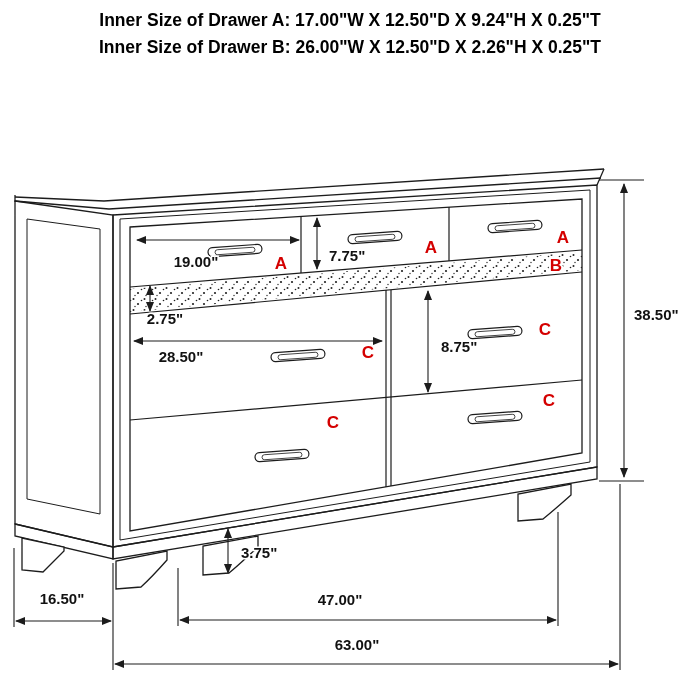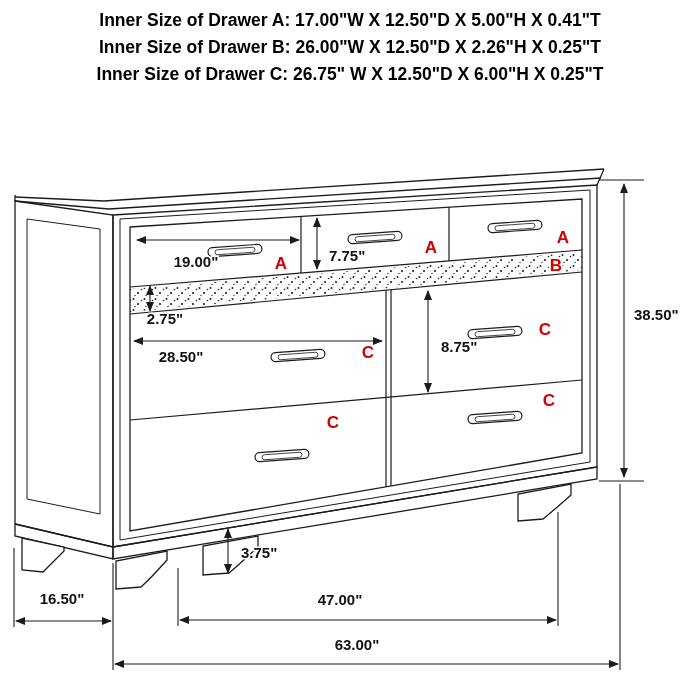--- a/index.html
+++ b/index.html
@@ -13,23 +13,22 @@
   .red-label{font-family:"Liberation Sans",sans-serif;font-weight:700;font-size:17px;
              fill:var(--label-red,#d40000);paint-order:stroke;stroke:#fff;stroke-width:4px;}
   .diagram-stroke{stroke:var(--line-color,#1c1c1c);}
 </style>
 </head>
 <body>
 
 <div class="stage">
 
   <div class="header">
-    <div>Inner Size of Drawer A: 17.00"W X 12.50"D X 5.00"H X 0.41"T</div>
+    <div>Inner Size of Drawer A: 17.00"W X 12.50"D X 9.24"H X 0.25"T</div>
     <div>Inner Size of Drawer B: 26.00"W X 12.50"D X 2.26"H X 0.25"T</div>
-    <div>Inner Size of Drawer C: 26.75" W X 12.50"D X 6.00"H X 0.25"T</div>
   </div>
 
   <svg width="700" height="700" viewBox="0 0 700 700">
     <defs>
       <marker id="ah" viewBox="0 0 10 8" markerWidth="10" markerHeight="8" refX="9" refY="4" orient="auto-start-reverse" markerUnits="userSpaceOnUse">
         <path d="M0,0 L10,4 L0,8 Z" fill="#1c1c1c"></path>
       </marker>
       <pattern id="speckle" patternUnits="userSpaceOnUse" width="11" height="11">
         <circle cx="1.5" cy="2" r="1" fill="#222"></circle>
         <circle cx="6" cy="7" r="1.1" fill="#222"></circle>

